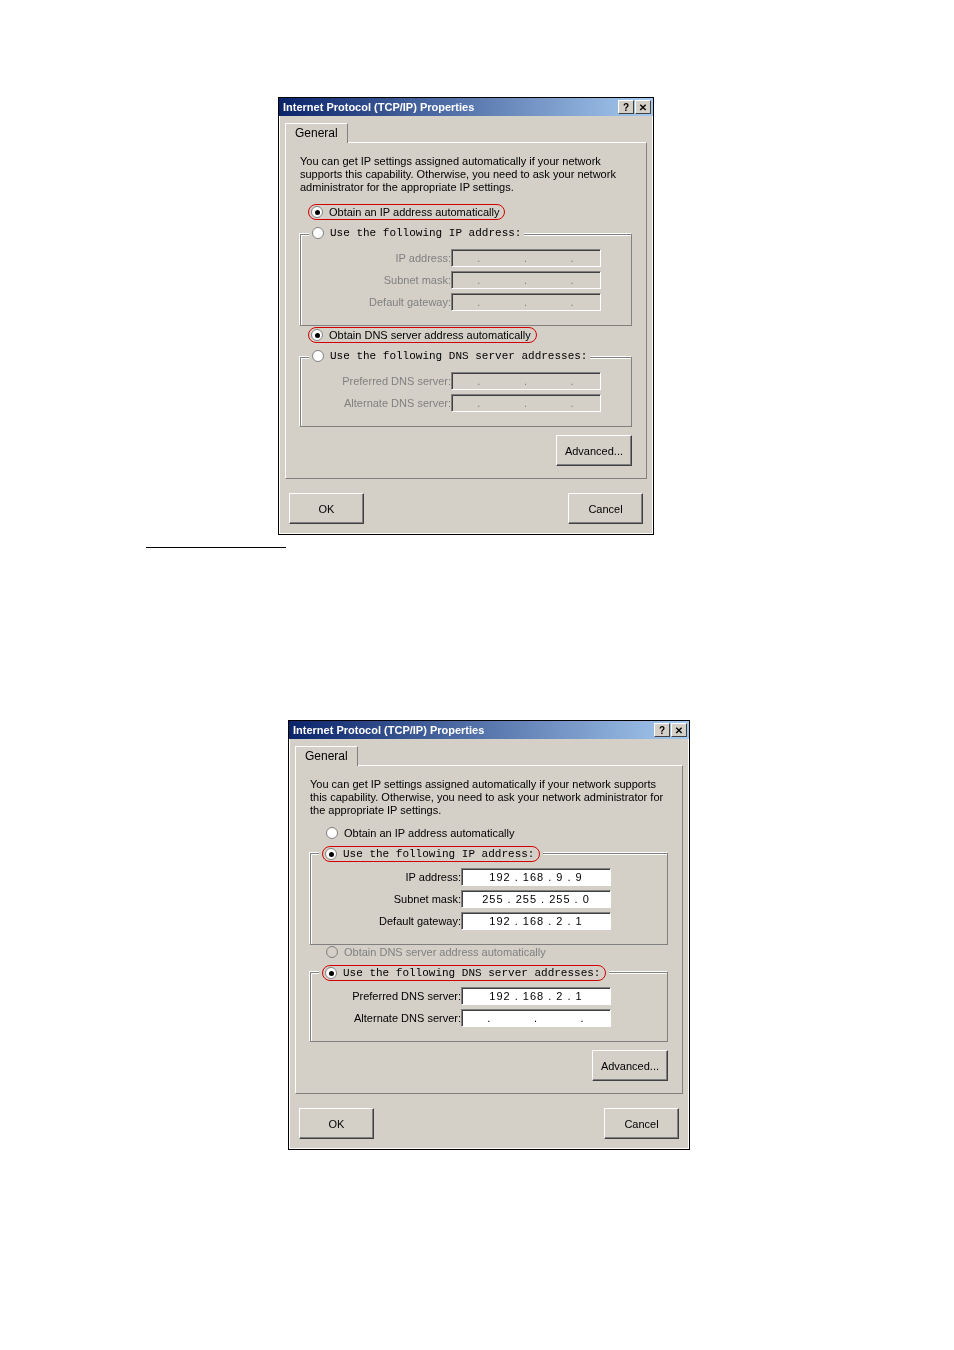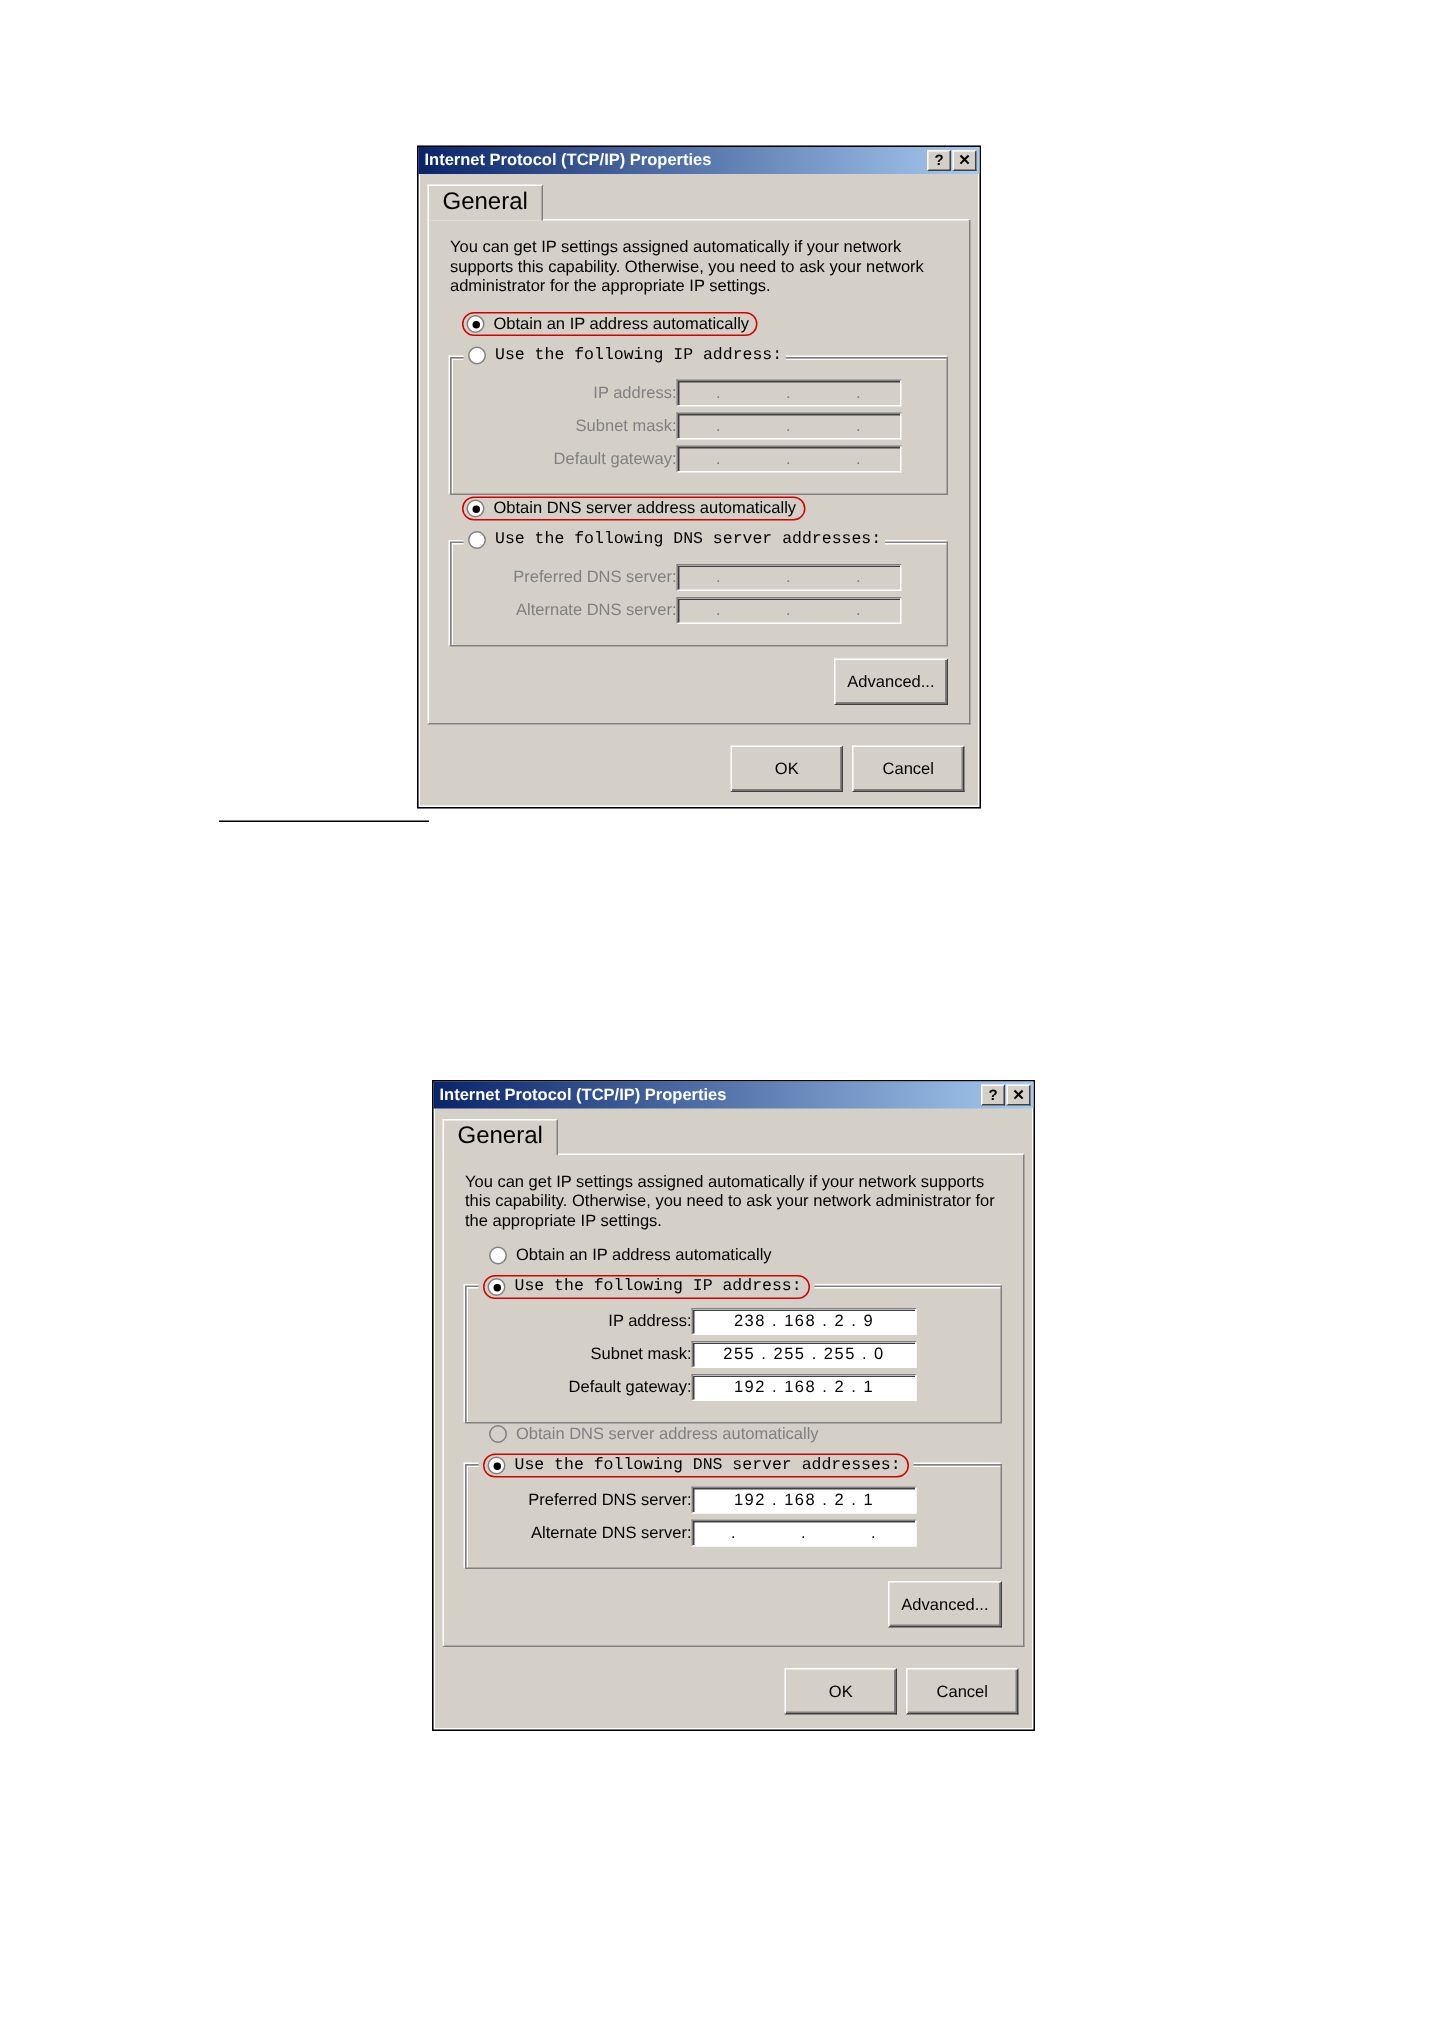--- a/index.html
+++ b/index.html
@@ -47,21 +47,21 @@
   .tab-strip {
     padding: 6px 6px 0 6px;
   }
   .tab {
     display:inline-block;
     background:#d4d0c8;
     border:1px solid #fff;
     border-right-color:#808080;
     border-bottom:none;
     padding: 2px 9px 3px 9px;
-    font-size:16px;
+    font-size:12px;
     position:relative;
     top:1px;
   }
   .tab-panel {
     margin: 0 6px 8px 6px;
     border:1px solid #fff;
     border-top-color:#fff;
     border-left-color:#fff;
     border-right-color:#808080;
     border-bottom-color:#808080;
@@ -116,21 +116,21 @@
     align-items:center;
     justify-content:center;
     gap: 2px;
     font-size:11px;
     color:#000;
     padding: 0 4px;
     letter-spacing: 1px;
   }
   .ipbox.disabled { background:#d4d0c8; color:#808080; }
   .footer {
-    display:flex; justify-content:flex-end; gap:6px;
+    display:flex; justify-content:space-between; gap:6px;
     padding: 6px 10px 10px 10px;
   }
   .winbtn {
     min-width: 75px;
     height: 31px;
     background:#d4d0c8;
     border:1px solid #404040;
     border-top-color:#fff;
     border-left-color:#fff;
     box-shadow: inset -1px -1px 0 #808080;
@@ -298,21 +298,21 @@
         <div class="pre-radio">
           <span class="highlight-oval">
             <span class="radio checked"></span>
             <span>Use the following IP address:</span>
           </span>
         </div>
         <div style="height:4px"></div>
         <div class="field-row">
           <span class="field-label">IP address:</span>
           <span class="ipbox">
-              <span>238 . 168 .  2  .  9</span>
+              <span>192 . 168 .  9  .  9</span>
             </span>
         </div>
         <div class="field-row">
           <span class="field-label">Subnet mask:</span>
           <span class="ipbox">
               <span>255 . 255 . 255 .  0</span>
             </span>
         </div>
         <div class="field-row">
           <span class="field-label">Default gateway:</span>

